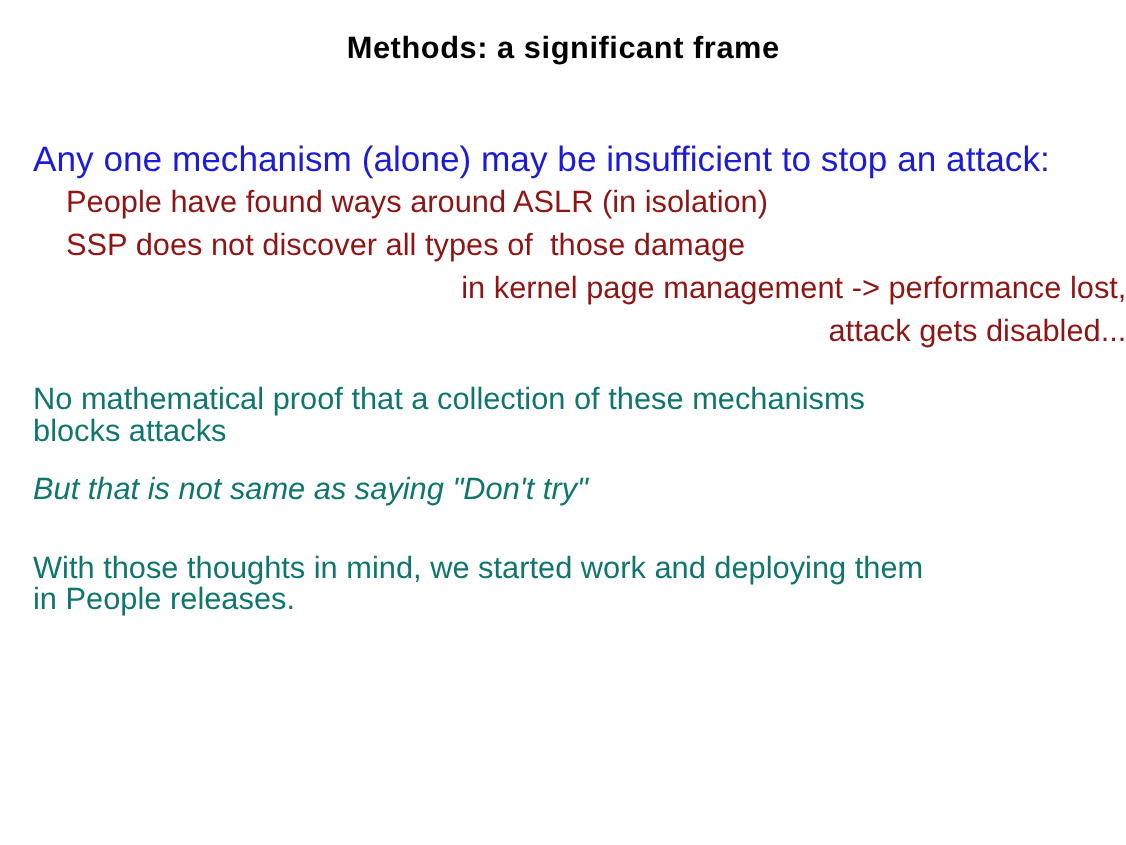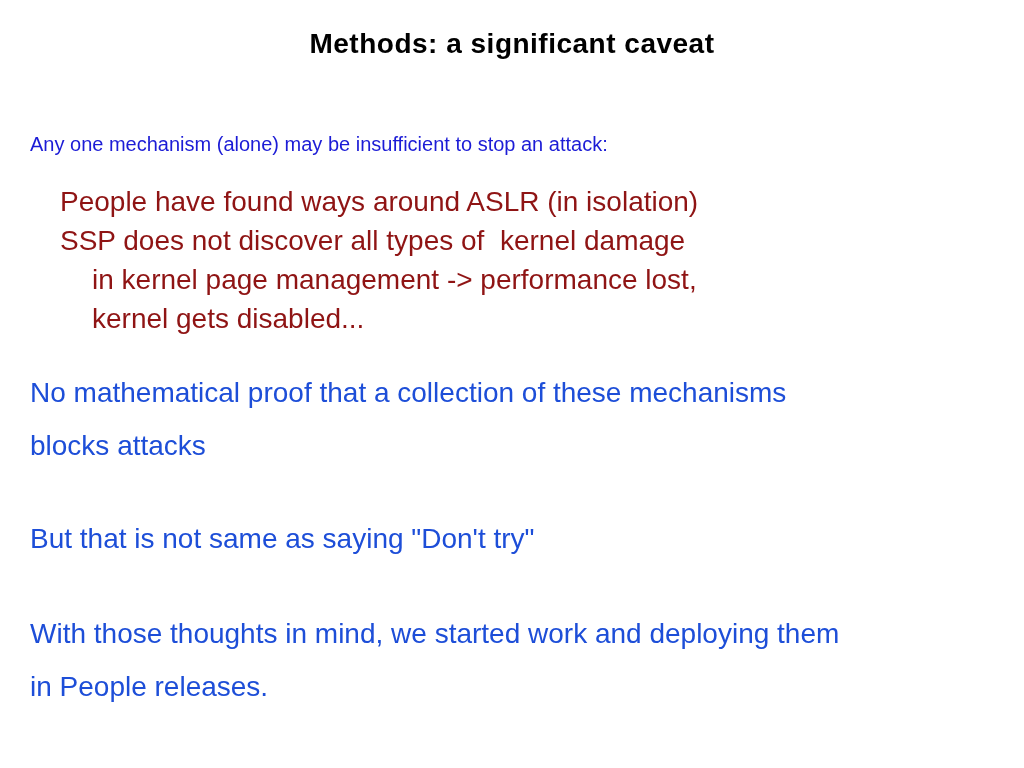--- a/index.html
+++ b/index.html
@@ -23,62 +23,61 @@
     font-weight: 700;
     letter-spacing: 0.5px;
     color: #000000;
     line-height: 36px;
     white-space: pre-wrap;
   }
   .intro-line {
     margin-top: 62px;
     margin-left: 30px;
     margin-right: 20px;
-    font-size: 20px;
+    font-size: 32px;
     color: #1c1cd6;
     line-height: 40px;
     white-space: pre-wrap;
   }
   .bullet-block {
-    margin-top: 18px;
   }
   .bullet-line {
     font-size: 28px;
     color: #8f1414;
     line-height: 39px;
     white-space: pre-wrap;
   }
   .indent-1 { margin-left: 60px; }
-  .indent-2 { margin-left: 92px; }
+  .indent-2 { margin-left: 92px; text-align: right; }
   .para {
     margin-left: 30px;
     margin-right: 20px;
     font-size: 28px;
-    color: #1d4ed8;
-    line-height: 53px;
+    color: #0f766e;
+    line-height: 29px;
     white-space: pre-wrap;
   }
   .para-1 { margin-top: 28px; }
-  .para-2 { margin-top: 40px; }
+  .para-2 { margin-top: 24px; font-style: italic; }
   .para-3 { margin-top: 42px; }
 </style>
 </head>
 <body>
 
 <div class="slide">
 
-  <div class="slide-title">Methods: a significant caveat</div>
+  <div class="slide-title">Methods: a significant frame</div>
 
   <div class="intro-line">Any one mechanism (alone) may be insufficient to stop an attack:</div>
 
   <div class="bullet-block">
     <div class="bullet-line indent-1">People have found ways around ASLR (in isolation)</div>
-    <div class="bullet-line indent-1">SSP does not discover all types of  kernel damage</div>
+    <div class="bullet-line indent-1">SSP does not discover all types of  those damage</div>
     <div class="bullet-line indent-2">in kernel page management -&gt; performance lost,</div>
-    <div class="bullet-line indent-2">kernel gets disabled...</div>
+    <div class="bullet-line indent-2">attack gets disabled...</div>
   </div>
 
   <div class="para para-1">No mathematical proof that a collection of these mechanisms
 blocks attacks</div>
 
   <div class="para para-2">But that is not same as saying "Don't try"</div>
 
   <div class="para para-3">With those thoughts in mind, we started work and deploying them
 in People releases.</div>
 

